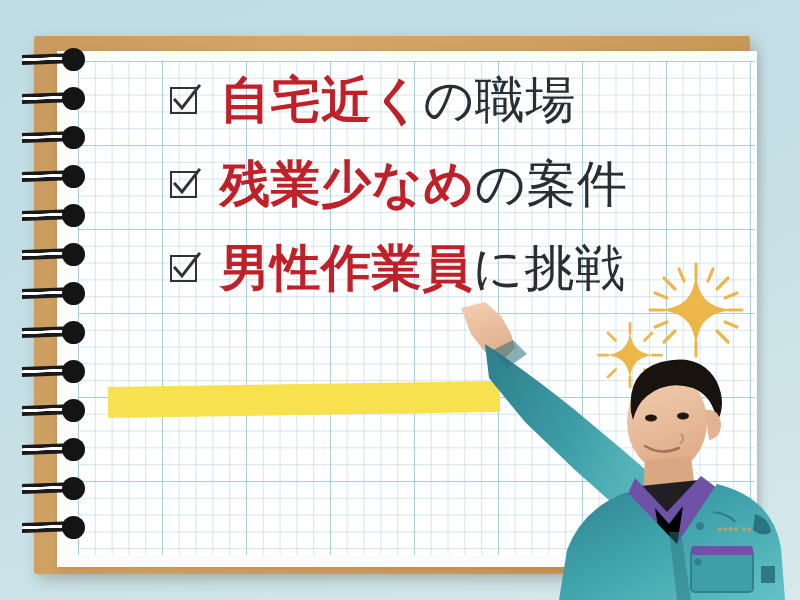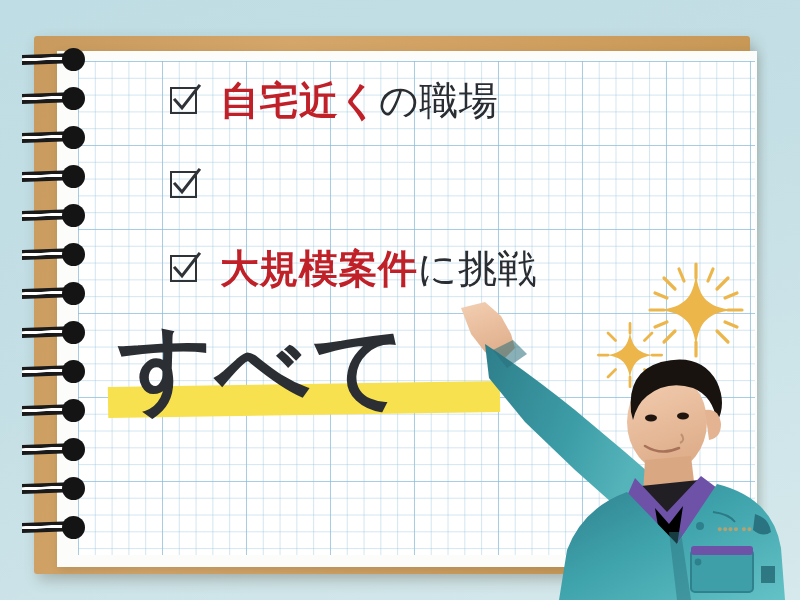--- a/index.html
+++ b/index.html
@@ -129,21 +129,21 @@
     border: 2.6px solid #2f3337;
     box-sizing: border-box;
   }
   .checkbox-icon svg {
     position: absolute;
     left: 0;
     top: 0;
     overflow: visible;
   }
   .check-text {
-    font-size: 39px;
+    font-size: 50px;
     line-height: 1;
     letter-spacing: 0.5px;
     white-space: nowrap;
   }
   .kw {
     color: #c02028;
     font-weight: bold;
   }
   .tail {
     color: #2a2d31;
@@ -299,38 +299,38 @@
       <span class="check-text"><span class="kw">自宅近く</span><span class="tail">の職場</span></span>
     </div>
 
     <div class="check-row row-2">
       <span class="checkbox-icon">
         <span class="box"></span>
         <svg width="34" height="34" viewBox="0 0 34 34">
           <path d="M7 17 L14 25 L31 3" fill="none" stroke="#2f3337" stroke-width="3" stroke-linecap="square" stroke-linejoin="miter"></path>
         </svg>
       </span>
+      <span class="check-text"><span class="kw">残業少なめ</span><span class="tail">の案件</span></span>
     </div>
 
     <div class="check-row row-3">
       <span class="checkbox-icon">
         <span class="box"></span>
         <svg width="34" height="34" viewBox="0 0 34 34">
           <path d="M7 17 L14 25 L31 3" fill="none" stroke="#2f3337" stroke-width="3" stroke-linecap="square" stroke-linejoin="miter"></path>
         </svg>
       </span>
-      <span class="check-text"><span class="kw">大規模案件</span><span class="tail">に挑戦</span></span>
+      <span class="check-text"><span class="kw">男性作業員</span><span class="tail">に挑戦</span></span>
     </div>
 
   </div>
 
   <div class="slogan">
     <div class="slogan-line">
       <span class="highlight-band band-1"></span>
-      <span class="slogan-text">すべて</span>
     </div>
   </div>
 
   <div class="sparkle sparkle-big">
     <svg width="96" height="96" viewBox="0 0 96 96">
       <path d="M48 12 C51 36 60 45 84 48 C60 51 51 60 48 84 C45 60 36 51 12 48 C36 45 45 36 48 12 Z" fill="#ecb64b"></path>
       <g stroke="#ecb64b" stroke-width="3.2" stroke-linecap="round">
         <line x1="48" y1="2" x2="48" y2="16"></line>
         <line x1="48" y1="80" x2="48" y2="94"></line>
         <line x1="2" y1="48" x2="16" y2="48"></line>

